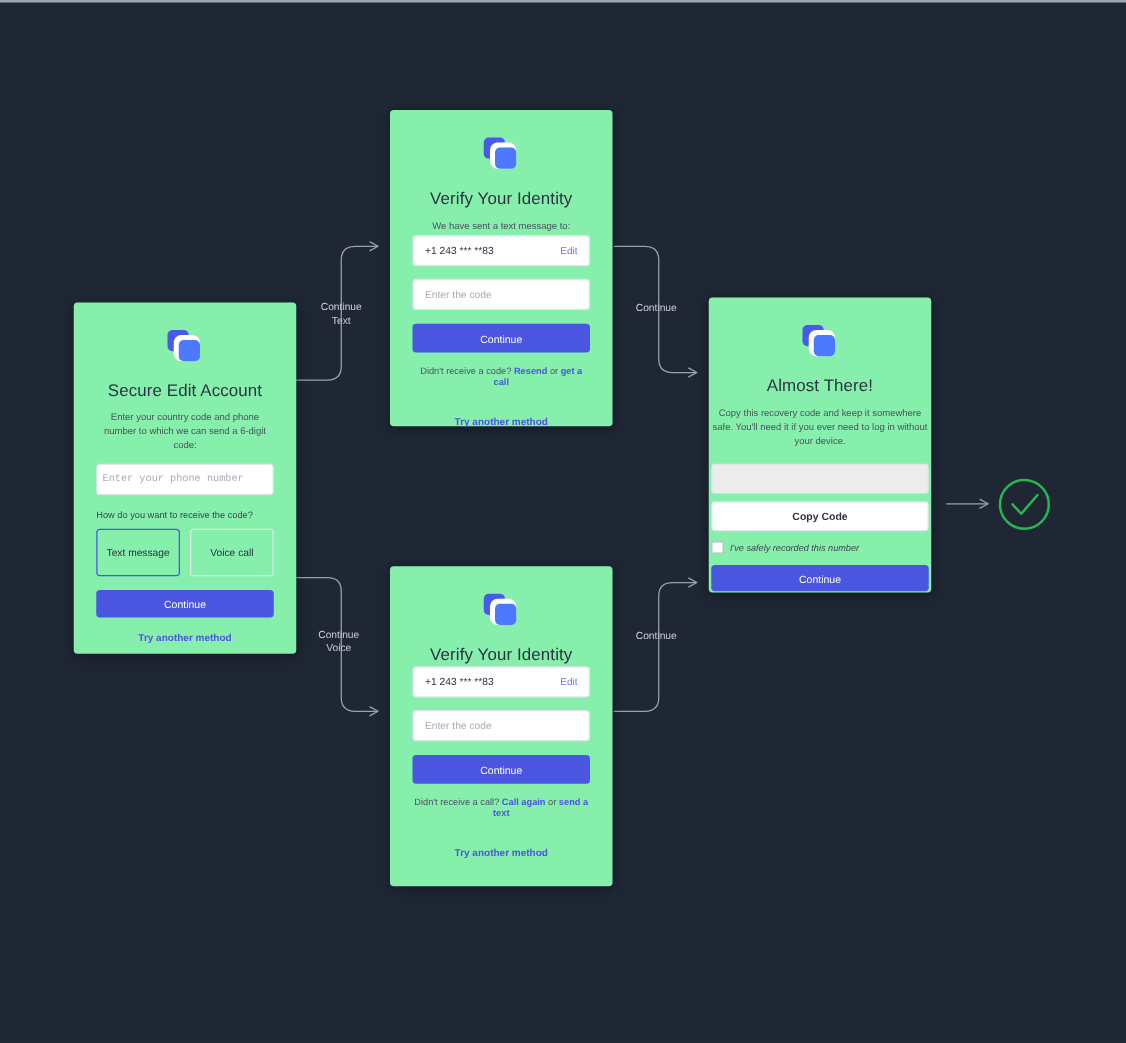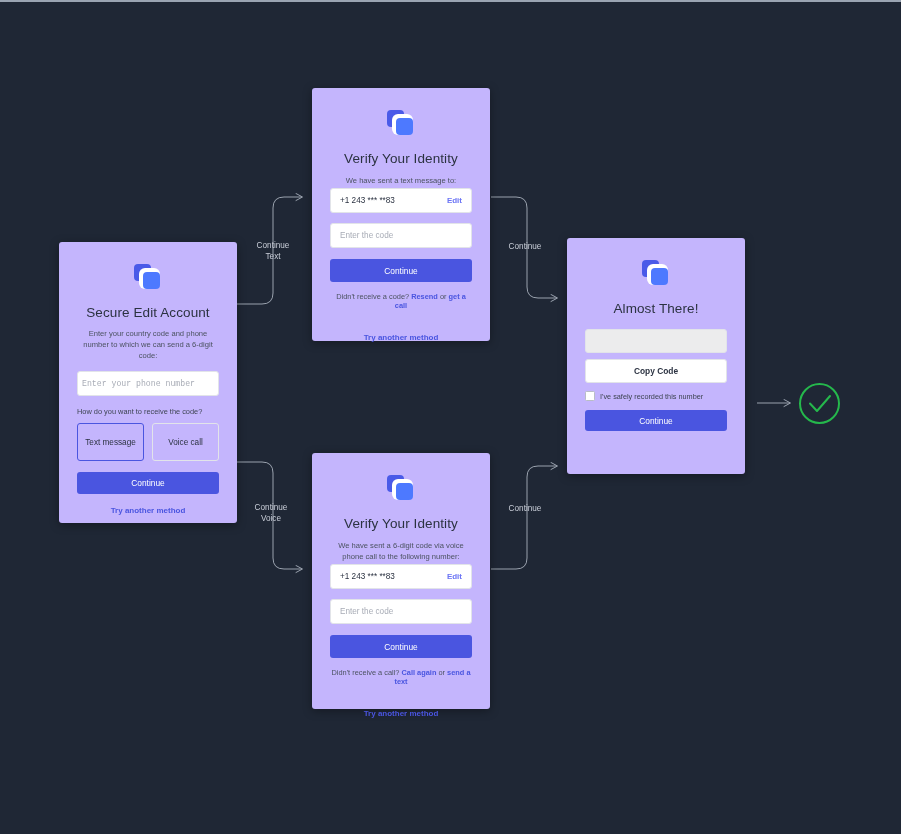--- a/index.html
+++ b/index.html
@@ -13,21 +13,21 @@
     position:absolute;left:0;top:0;width:901px;height:834px;
     background:#1f2735;
     border-top:2px solid #9aa4b2;
     box-sizing:border-box;
   }
   svg.connectors{position:absolute;left:0;top:0;width:901px;height:834px;pointer-events:none;}
 
   
   .card{
     position:absolute;
-    background:#c4b5fd;
+    background:#86efac;
     border-radius:3px;
     box-shadow:0 2px 10px rgba(0,0,0,.35);
     box-sizing:border-box;
   }
   .logo{
     position:relative;width:28px;height:26px;margin:0 auto;
   }
   .logo .sq1{
     position:absolute;left:0;top:0;width:17px;height:17px;
     background:#4a5ae8;border-radius:4px;
@@ -48,21 +48,21 @@
     border:1px solid #e2e4e9;border-radius:3px;background:#fff;
     box-sizing:border-box;display:flex;align-items:center;
   }
   .field .ph{color:#a8acb6;}
   .btn-primary{
     background:#4a55e0;color:#fff;border:none;border-radius:3px;
     width:100%;text-align:center;cursor:pointer;
     display:flex;align-items:center;justify-content:center;
   }
   .link{color:#4a55e0;font-weight:700;cursor:pointer;}
-  .link-light{color:#6b74f5;font-weight:700;cursor:pointer;}
+  .link-light{color:#6b74f5;font-weight:400;cursor:pointer;}
   .try-another{
     text-align:center;color:#4a55e0;font-weight:700;cursor:pointer;
   }
   .helper{color:#4b5260;text-align:center;}
 
   
   #card-secure{left:59px;top:240px;width:178px;height:281px;padding:22px 18px 0;}
   #card-secure .card-title{font-size:13.5px;margin:15px 0 0;}
   #card-secure .card-sub{font-size:7.6px;margin:8px 2px 0;}
   #card-secure .sel{
@@ -99,36 +99,36 @@
   .verify .num .edit{font-size:8px;}
   .verify .codefield{height:25px;margin-top:10px;padding:0 9px;font-size:8.2px;}
   .verify .btn-primary{height:23px;margin-top:11px;font-size:8.4px;}
   .verify .resend{font-size:7.4px;margin-top:10px;}
   .verify .try-another{font-size:8px;margin-top:23px;}
 
   #card-verify-text{left:312px;top:86px;height:253px;}
   #card-verify-voice{left:312px;top:451px;height:256px;}
 
   
-  #card-almost{left:567px;top:236px;width:178px;height:236px;padding:22px 18px 0;}
+  #card-almost{left:567px;top:236px;width:178px;height:236px;padding:22px 2px 0;}
   #card-almost .card-title{font-size:13.5px;margin:15px 0 0;}
   #card-almost .card-sub{font-size:7.6px;margin:9px 0 0;}
   #card-almost .codebox{
     height:22px;margin-top:13px;background:#ececed;border:1px solid #e2e4e9;border-radius:3px;
   }
   #card-almost .copy{
     height:22px;margin-top:6px;border:1px solid #e2e4e9;border-radius:3px;background:#fff;
     display:flex;align-items:center;justify-content:center;font-size:8.4px;color:#2b3241;
     font-weight:700;cursor:pointer;
   }
   #card-almost .chkrow{display:flex;align-items:center;gap:5px;margin-top:8px;}
   #card-almost .chk{
     width:8px;height:8px;border:1px solid #b9bdc6;border-radius:1.5px;background:#fff;flex:none;cursor:pointer;
   }
-  #card-almost .chklab{font-size:7.3px;color:#3d4452;}
+  #card-almost .chklab{font-size:7.3px;color:#3d4452;font-style:italic;}
   #card-almost .btn-primary{height:21px;margin-top:9px;font-size:8.4px;}
 
   
   .conn-label{
     position:absolute;color:#c9ced8;font-size:8.2px;text-align:center;
     line-height:1.35;white-space:pre-line;
   }
   #lab-text{left:249px;top:238px;width:48px;}
   #lab-voice{left:247px;top:500px;width:48px;}
   #lab-c1{left:501px;top:239px;width:48px;}
@@ -223,21 +223,20 @@
 
     <div class="try-another">Try another method</div>
   </div>
 
   <div id="card-verify-voice" class="card verify">
     <div class="logo">
       <span class="sq1"></span>
         <span class="sq2"></span>
     </div>
     <div class="card-title">Verify Your Identity</div>
-    <div class="card-sub">We have sent a 6-digit code via voice phone call to the following number:</div>
 
     <div class="field num">
       <span>+1 243 *** **83</span>
       <span class="edit link-light">Edit</span>
     </div>
 
     <div class="field codefield">
       <span class="ph">Enter the code</span>
     </div>
 
@@ -249,20 +248,21 @@
 
     <div class="try-another">Try another method</div>
   </div>
 
   <div id="card-almost" class="card">
     <div class="logo">
       <span class="sq1"></span>
         <span class="sq2"></span>
     </div>
     <div class="card-title">Almost There!</div>
+    <div class="card-sub">Copy this recovery code and keep it somewhere safe. You'll need it if you ever need to log in without your device.</div>
 
     <div class="codebox"></div>
 
     <div class="copy">Copy Code</div>
 
     <div class="chkrow">
       <span class="chk"></span>
       <span class="chklab">I've safely recorded this number</span>
     </div>
 

